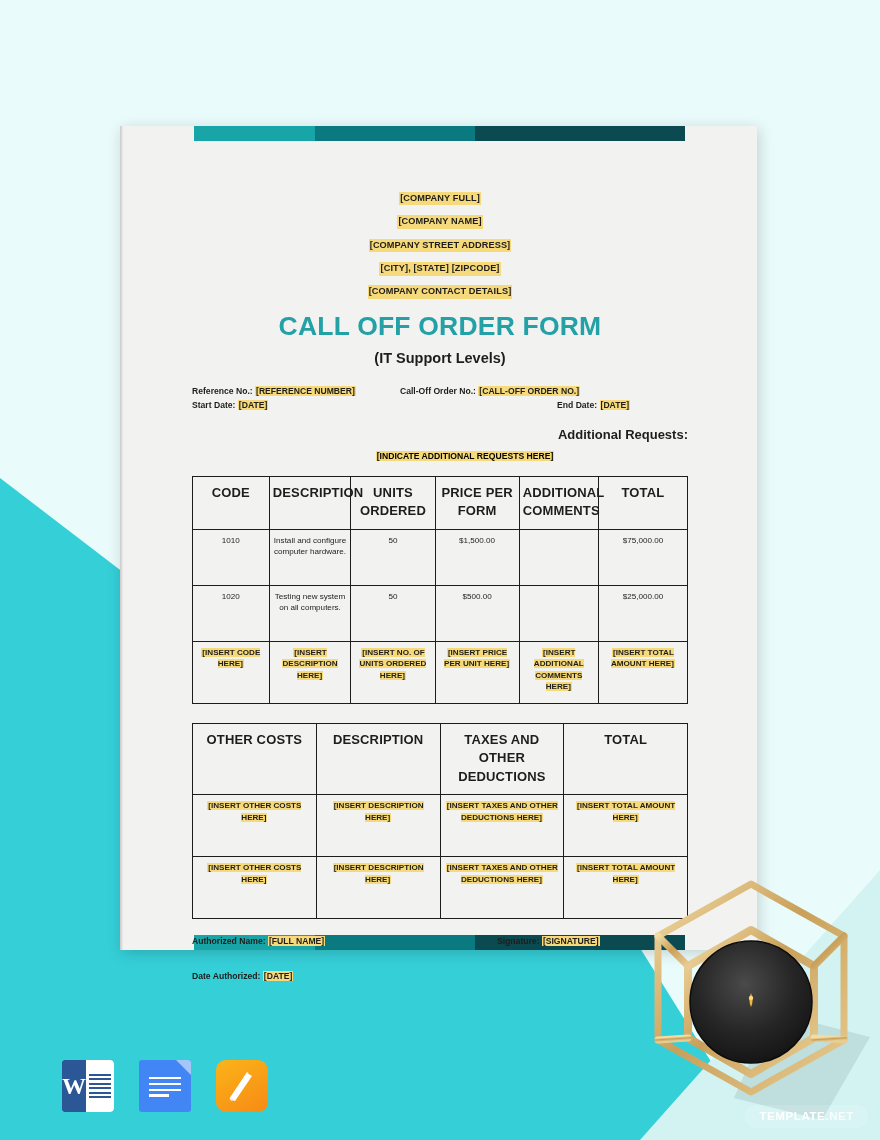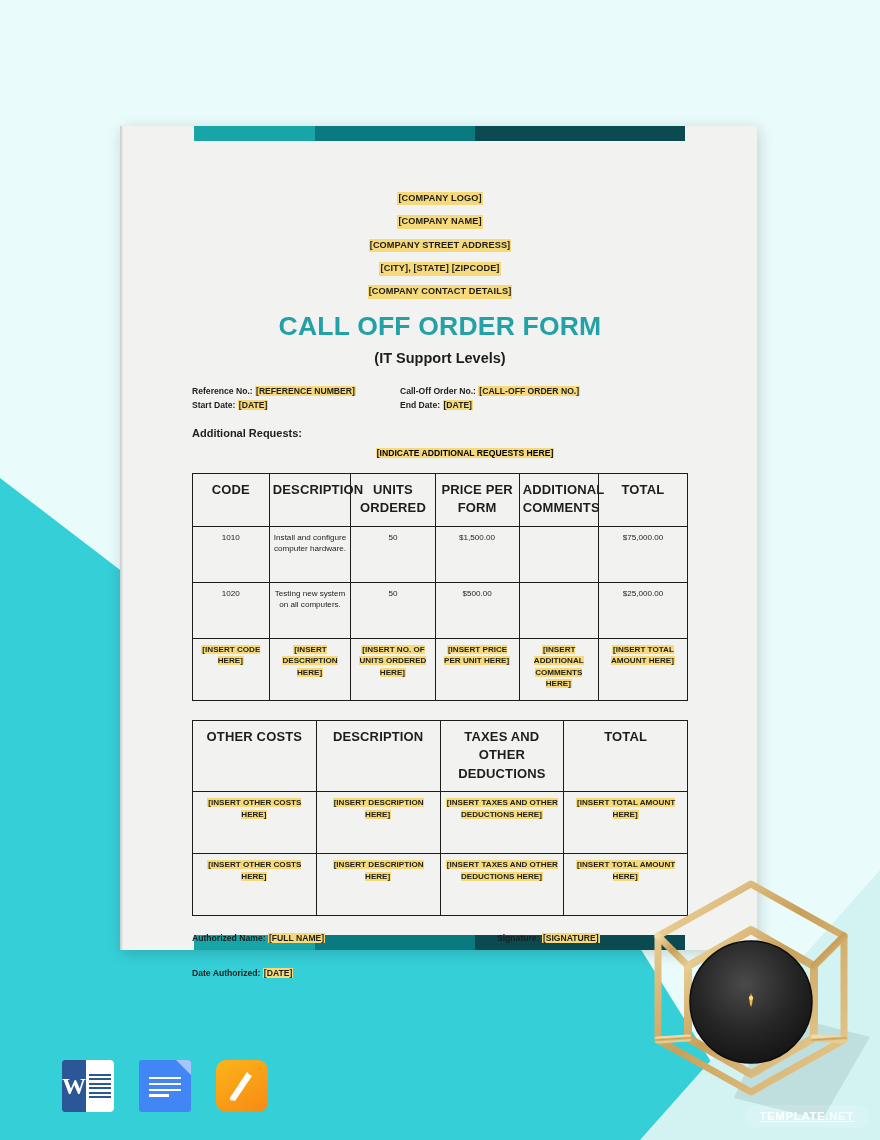--- a/index.html
+++ b/index.html
@@ -128,24 +128,25 @@
   }
   .meta-col-left  { width: 208px; }
   .meta-col-right { flex: 1; }
   .hl {
     background: #f6d97a;
     font-weight: 700;
     padding: 0 1px;
   }
 
   .addl-label {
-    font-size: 11px;
+    font-size: 13px;
     font-weight: 700;
     color: #1d1d1b;
     margin-top: 14px;
+    text-align: right;
   }
   .addl-value {
     text-align: center;
     font-size: 8.6px;
     margin-top: 9px;
     margin-bottom: 15px;
     padding-left: 50px;
   }
 
   
@@ -275,21 +276,20 @@
   #watermark {
     position: absolute;
     right: 12px; bottom: 12px;
     padding: 5px 14px 6px;
     border-radius: 13px;
     background: rgba(255,255,255,.14);
     color: #ffffff;
     font-size: 11.5px;
     font-weight: 700;
     letter-spacing: .6px;
-    text-decoration: underline;
   }
   #watermark .dim { opacity: .82; font-weight: 700; }
 </style>
 </head>
 <body>
 
 <div id="bg-root">
   <div class="bg-pale"></div>
   <div class="bg-cyan-left"></div>
   <div class="bg-cyan-fill"></div>
@@ -308,21 +308,21 @@
 
   <div class="band bottom">
     <div class="seg1"></div>
     <div class="seg2"></div>
     <div class="seg3"></div>
   </div>
 
   <div class="doc">
 
     <div class="company-block">
-      <span>[COMPANY LOGO]</span><br>
+      <span>[COMPANY FULL]</span><br>
       <span>[COMPANY NAME]</span><br>
       <span>[COMPANY STREET ADDRESS]</span><br>
       <span>[CITY], [STATE] [ZIPCODE]</span><br>
       <span>[COMPANY CONTACT DETAILS]</span>
     </div>
 
     <div class="form-title">CALL OFF ORDER FORM</div>
     <div class="form-subtitle">(IT Support Levels)</div>
 
     <div class="meta-row">
@@ -331,21 +331,21 @@
       </div>
       <div class="meta-col-right">
         <span>Call-Off Order No.: </span><span class="hl">[CALL-OFF ORDER NO.]</span>
       </div>
     </div>
 
     <div class="meta-row">
       <div class="meta-col-left">
         <span>Start Date: </span><span class="hl">[DATE]</span>
       </div>
-      <div class="meta-col-right" style="text-align:left;padding-right:58px;">
+      <div class="meta-col-right" style="text-align:right;padding-right:58px;">
         <span>End Date: </span><span class="hl">[DATE]</span>
       </div>
     </div>
 
     <div class="addl-label">Additional Requests:</div>
     <div class="addl-value">
       <span class="hl">[INDICATE ADDITIONAL REQUESTS HERE]</span>
     </div>
 
     <table>

